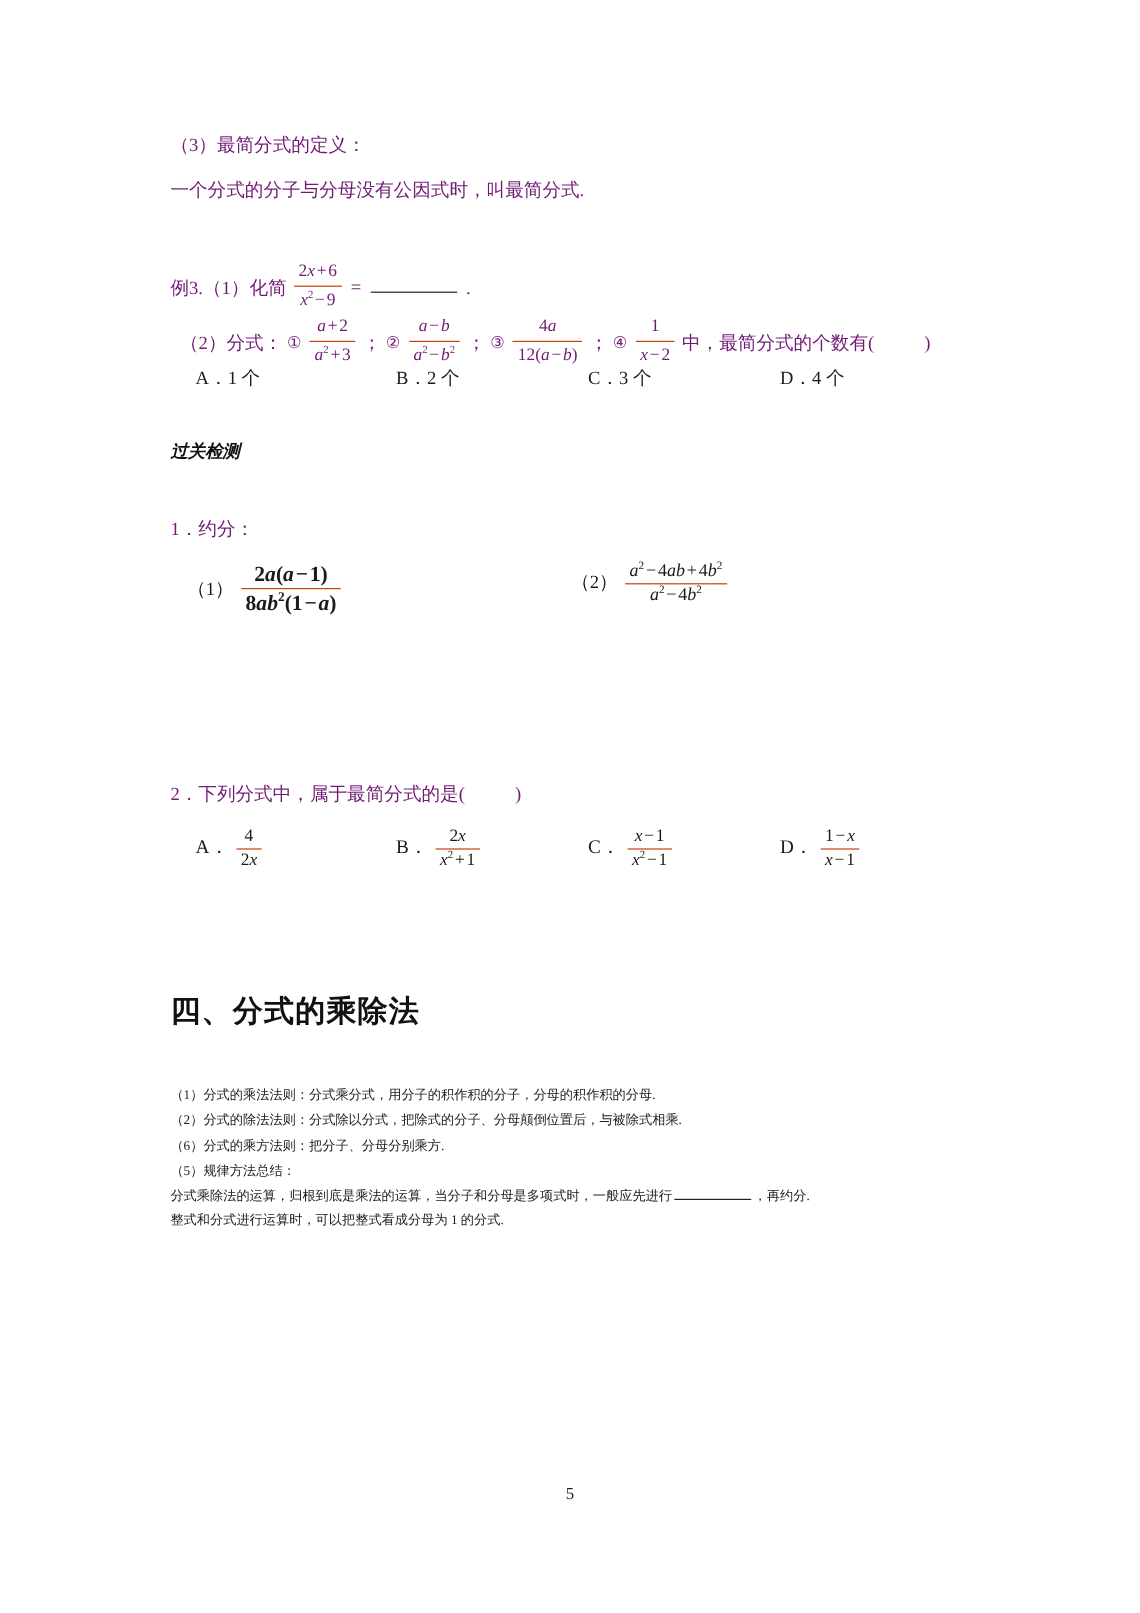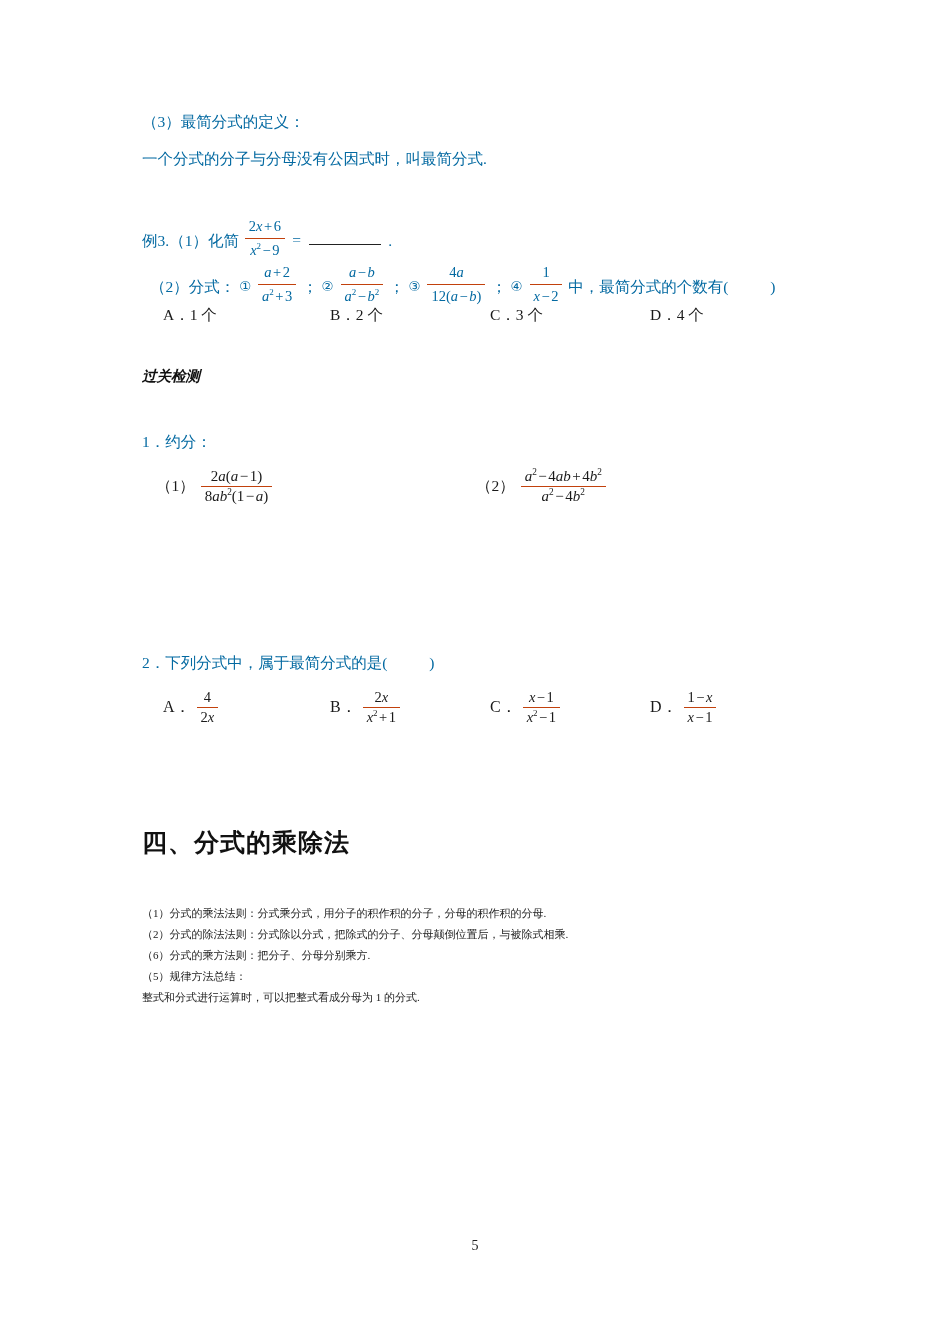--- a/index.html
+++ b/index.html
@@ -22,21 +22,21 @@
     position: absolute;
     left: 142px;
     top: 110px;
     width: 690px;
   }
 
   
   .line {
     font-size: 15.5px;
     line-height: 1.5;
-    color: #0369a1;
+    color: #701a75;
     white-space: nowrap;
   }
   .para {
     font-size: 11px;
     line-height: 1.9;
     color: #1b1b1b;
   }
   .spacer-sm { height: 14px; }
   .spacer-md { height: 26px; }
   .spacer-lg { height: 44px; }
@@ -233,21 +233,21 @@
 
     <div class="spacer-lg"></div>
 
     <div class="line">1．约分：</div>
 
     <div class="spacer-sm"></div>
 
     <div class="frac-row">
       <span class="frac-item fr-1">
         <span>（1）</span>
-        <span class="frac" style="font-size:15px;">
+        <span class="frac" style="font-size:18px;font-weight:bold;">
           <span class="num"><span class="mn">2</span><span class="mi">a</span><span class="mn">(</span><span class="mi">a</span><span class="mo">−</span><span class="mn">1)</span></span>
           <span class="den"><span class="mn">8</span><span class="mi">ab</span><sup class="expn">2</sup><span class="mn">(</span><span class="mn">1</span><span class="mo">−</span><span class="mi">a</span><span class="mn">)</span></span>
         </span>
       </span>
       <span class="frac-item fr-2">
         <span>（2）</span>
         <span class="frac" style="font-size:15px;">
           <span class="num"><span class="mi">a</span><sup class="expn">2</sup><span class="mo">−</span><span class="mn">4</span><span class="mi">ab</span><span class="mo">+</span><span class="mn">4</span><span class="mi">b</span><sup class="expn">2</sup></span>
           <span class="den"><span class="mi">a</span><sup class="expn">2</sup><span class="mo">−</span><span class="mn">4</span><span class="mi">b</span><sup class="expn">2</sup></span>
         </span>
@@ -300,18 +300,21 @@
     <div style="height:18px;"></div>
 
     <div class="section-title">四、分式的乘除法</div>
 
     <div class="spacer-lg"></div>
 
     <div class="para">（1）分式的乘法法则：分式乘分式，用分子的积作积的分子，分母的积作积的分母.</div>
     <div class="para">（2）分式的除法法则：分式除以分式，把除式的分子、分母颠倒位置后，与被除式相乘.</div>
     <div class="para">（6）分式的乘方法则：把分子、分母分别乘方.</div>
     <div class="para">（5）规律方法总结：</div>
+    <div class="para">
+      <span>分式乘除法的运算，归根到底是乘法的运算，当分子和分母是多项式时，一般应先进行</span><span class="blank-short"></span><span>，再约分.</span>
+    </div>
     <div class="para">整式和分式进行运算时，可以把整式看成分母为 1 的分式.</div>
 
   </div>
 
   <div class="page-number">5</div>
 </div>
 
 </body></html>

